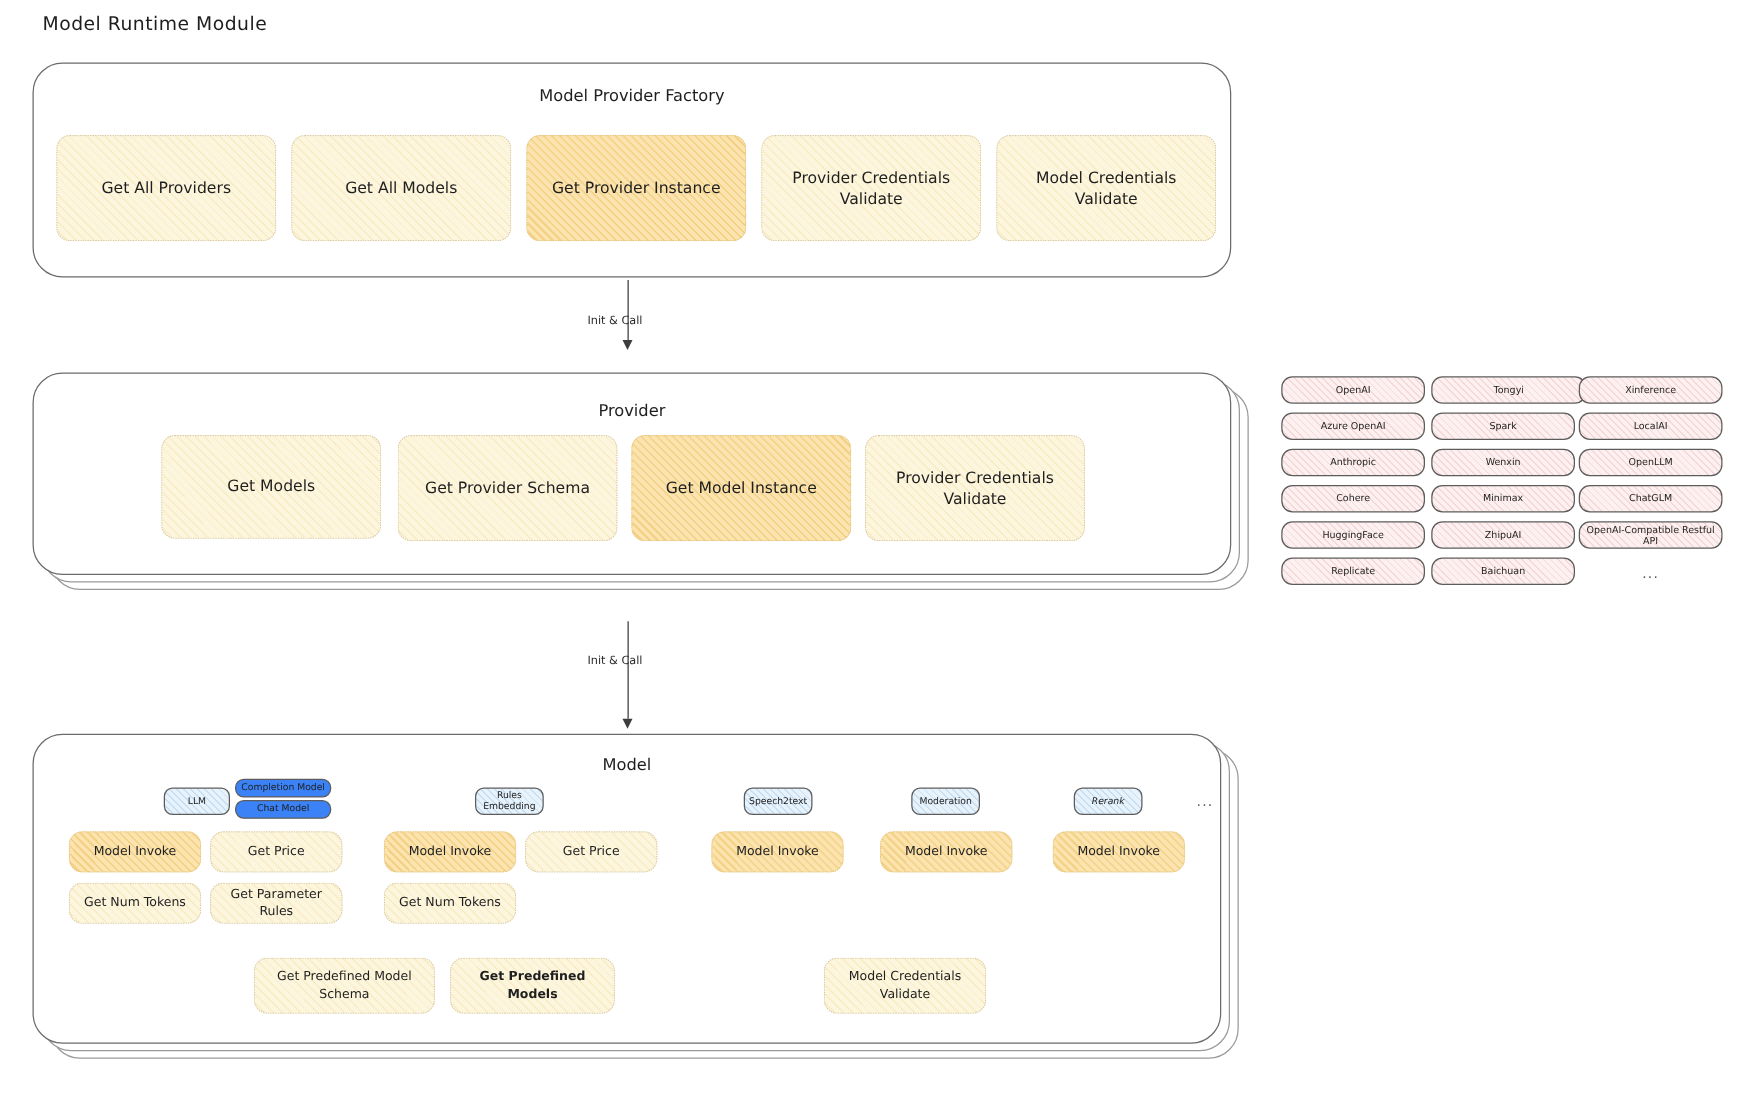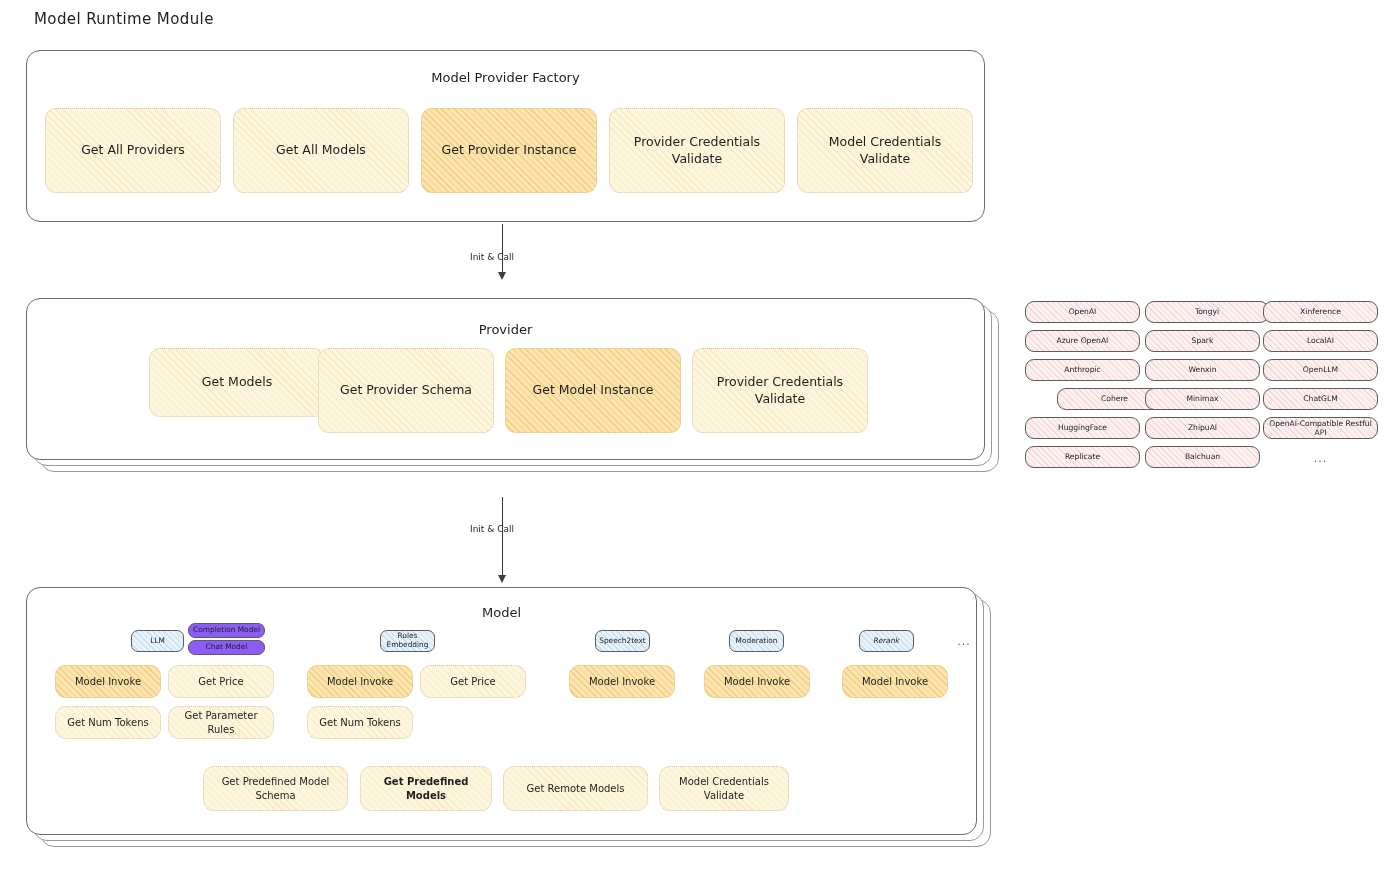--- a/index.html
+++ b/index.html
@@ -11,21 +11,21 @@
   .canvas{position:absolute;inset:0;}
 
   
   .page-title{
     position:absolute;left:34px;top:10px;font-size:15px;letter-spacing:.4px;
     color:#1e1e1e;
   }
 
   
   .panel{
-    position:absolute;border:1.1px solid #6b6b6b;border-radius:14px;
+    position:absolute;border:1.1px solid #6b6b6b;border-radius:24px;
     background:#ffffff;box-sizing:border-box;
   }
   .panel.ghost{border-color:#9a9a9a;background:#fff;}
   .panel-title{
     position:absolute;left:0;right:0;text-align:center;font-size:13px;color:#1e1e1e;
   }
 
   
   .node{
     position:absolute;box-sizing:border-box;
@@ -58,21 +58,21 @@
   
   .badge{
     position:absolute;box-sizing:border-box;
     border:1.1px solid #5c5c5c;border-radius:7px;
     background:#e8f2fb;
     display:flex;align-items:center;justify-content:center;text-align:center;
     font-size:7.4px;line-height:1.15;color:#1e1e1e;padding:1px 2px;
     background-image:repeating-linear-gradient(45deg,rgba(150,195,235,.40) 0 1px,transparent 1px 4px);
   }
   .badge.plain{
-    background:#8b5cf6;background-image:none;border-color:#5c5c5c;
+    background:#3b82f6;background-image:none;border-color:#5c5c5c;
   }
 
   
   .arrow-line{position:absolute;width:1.2px;background:#3d3d3d;}
   .arrow-head{position:absolute;width:0;height:0;
     border-left:4.5px solid transparent;border-right:4.5px solid transparent;
     border-top:8px solid #3d3d3d;}
   .arrow-label{position:absolute;font-size:9px;color:#2b2b2b;white-space:nowrap;}
 </style>
 </head>
@@ -95,32 +95,32 @@
   <div class="arrow-line" style="left:502px;top:224px;height:48px;"></div>
   <div class="arrow-head" style="left:498px;top:272px;"></div>
   <div class="arrow-label" style="left:470px;top:252px;">Init &amp; Call</div>
 
   <div class="panel ghost" style="left:40px;top:310px;width:959px;height:162px;"></div>
   <div class="panel ghost" style="left:33px;top:304px;width:959px;height:162px;"></div>
 
   <div class="panel" style="left:26px;top:298px;width:959px;height:162px;">
     <div class="panel-title" style="top:23px;">Provider</div>
 
-    <div class="node" style="left:102px;top:49px;width:176px;height:69px;margin-left:20px;">Get Models</div>
+    <div class="node" style="left:102px;top:49px;width:176px;height:83px;">Get Models</div>
     <div class="node" style="left:291px;top:49px;width:176px;height:85px;">Get Provider Schema</div>
     <div class="node hl" style="left:478px;top:49px;width:176px;height:85px;">Get Model Instance</div>
     <div class="node" style="left:665px;top:49px;width:176px;height:85px;">Provider Credentials Validate</div>
   </div>
 
   <div>
 
     <div class="chip" style="left:1025px;top:301px;width:115px;height:22px;">OpenAI</div>
     <div class="chip" style="left:1025px;top:330px;width:115px;height:22px;">Azure OpenAI</div>
     <div class="chip" style="left:1025px;top:359px;width:115px;height:22px;">Anthropic</div>
-    <div class="chip" style="left:1025px;top:388px;width:115px;height:22px;margin-left:32px;">Cohere</div>
+    <div class="chip" style="left:1025px;top:388px;width:115px;height:22px;">Cohere</div>
     <div class="chip" style="left:1025px;top:417px;width:115px;height:22px;">HuggingFace</div>
     <div class="chip" style="left:1025px;top:446px;width:115px;height:22px;">Replicate</div>
 
     <div class="chip" style="left:1145px;top:301px;width:124px;height:22px;">Tongyi</div>
     <div class="chip" style="left:1145px;top:330px;width:115px;height:22px;">Spark</div>
     <div class="chip" style="left:1145px;top:359px;width:115px;height:22px;">Wenxin</div>
     <div class="chip" style="left:1145px;top:388px;width:115px;height:22px;">Minimax</div>
     <div class="chip" style="left:1145px;top:417px;width:115px;height:22px;">ZhipuAI</div>
     <div class="chip" style="left:1145px;top:446px;width:115px;height:22px;">Baichuan</div>
 
@@ -163,17 +163,16 @@
     <div class="badge" style="left:702px;top:42px;width:55px;height:22px;">Moderation</div>
     <div class="node hl sm" style="left:677px;top:77px;width:106px;height:33px;">Model Invoke</div>
 
     <div class="badge" style="left:832px;top:42px;width:55px;height:22px;font-style:italic;">Rerank</div>
     <div class="node hl sm" style="left:815px;top:77px;width:106px;height:33px;">Model Invoke</div>
 
     <div class="ellipsis" style="left:925px;top:44px;width:24px;height:18px;">...</div>
 
     <div class="node sm" style="left:176px;top:178px;width:145px;height:45px;">Get Predefined Model Schema</div>
     <div class="node sm" style="left:333px;top:178px;width:132px;height:45px;font-weight:bold;">Get Predefined Models</div>
-    <div class="node sm" style="left:476px;top:178px;width:145px;height:45px;">Get Remote Models</div>
     <div class="node sm" style="left:632px;top:178px;width:130px;height:45px;">Model Credentials Validate</div>
   </div>
 
 </div>
 
 </body></html>

